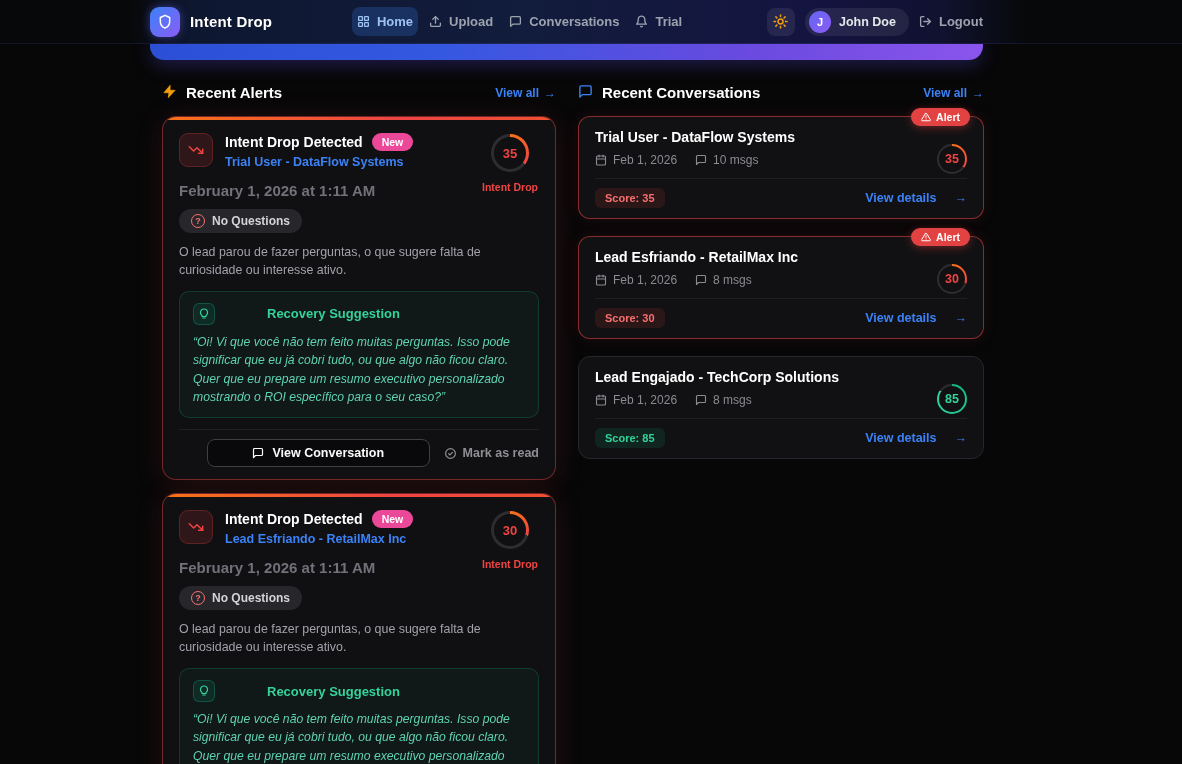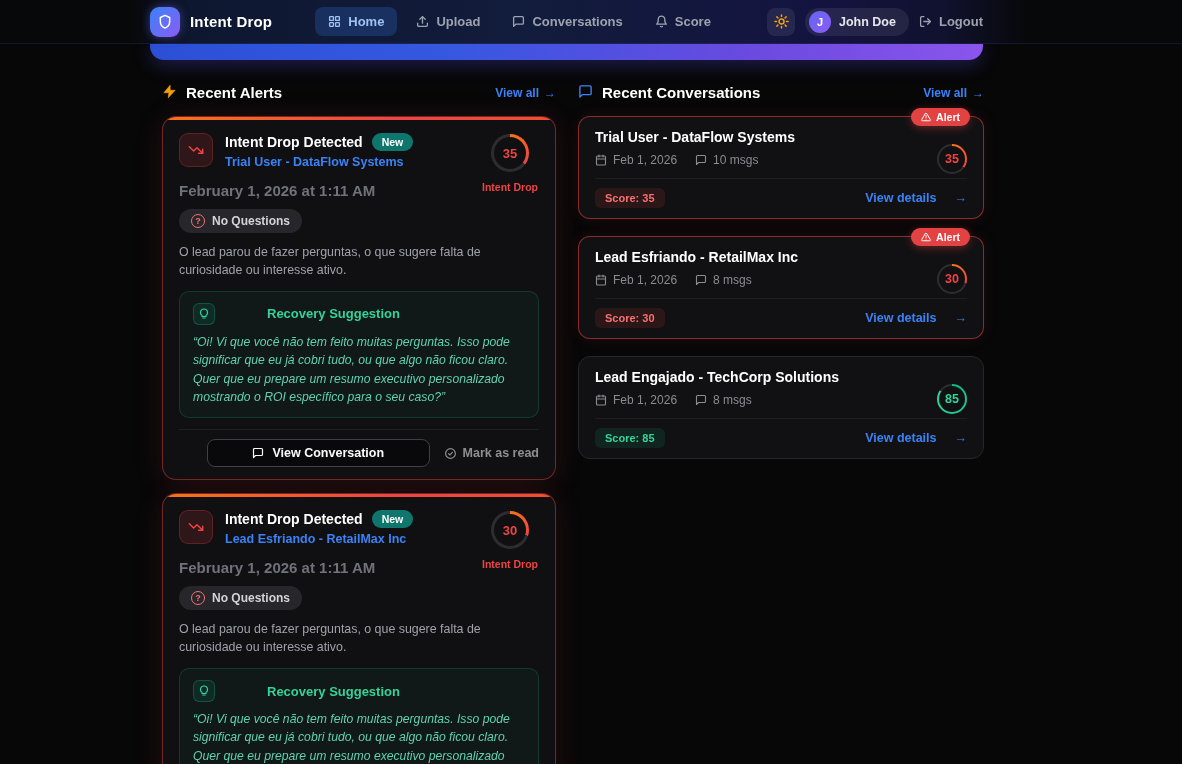--- a/index.html
+++ b/index.html
@@ -23,21 +23,21 @@
   .logo {
     width:30px; height:30px; border-radius:9px;
     background:linear-gradient(135deg,#3b82f6,#8b5cf6);
     display:grid; place-items:center;
     box-shadow:0 0 10px rgba(99,102,241,0.5);
   }
   .brand-name { font-size:15px; font-weight:bold; color:#fff; letter-spacing:0.2px; }
   .nav-links { display:flex; align-items:center; gap:6px; }
   .nav-item {
     display:flex; align-items:center; gap:7px;
-    padding:7px 13px; border-radius:8px;
+    padding:7px 5px; border-radius:8px;
     font-size:13px; font-weight:bold; color:#9ca3af;
     background:transparent; border:none; cursor:pointer;
   }
   .nav-item.active { background:rgba(59,130,246,0.22); color:#9ec2f3; }
   .nav-right { display:flex; align-items:center; gap:10px; }
   .theme-btn {
     width:28px; height:28px; border-radius:8px;
     background:rgba(255,255,255,0.08); border:none; cursor:pointer;
     display:grid; place-items:center;
   }
@@ -96,21 +96,21 @@
   .score-label { margin-top:9px; font-size:10.5px; font-weight:bold; color:#ef4444; }
   .head { display:flex; gap:12px; align-items:flex-start; padding-right:70px; }
   .alert-icon {
     flex:none; width:34px; height:34px; border-radius:9px;
     background:rgba(239,68,68,0.14); border:1px solid rgba(239,68,68,0.25);
     display:grid; place-items:center;
   }
   .title-row { display:flex; align-items:center; gap:9px; }
   .a-title { font-size:14px; font-weight:bold; color:#fff; }
   .new-badge {
-    background:#0f766e; color:#fff; font-size:10.5px; font-weight:bold;
+    background:#ec4899; color:#fff; font-size:10.5px; font-weight:bold;
     padding:3px 10px; border-radius:999px;
   }
   .subtitle { display:inline-block; margin-top:4px; font-size:12.5px; font-weight:bold; color:#3b82f6; text-decoration:none; cursor:pointer; }
   .timestamp { margin-top:12px; font-size:15px; color:#71717a;font-weight:bold; }
   .tag {
     margin-top:10px; display:inline-flex; align-items:center; gap:7px;
     background:#27272b; border-radius:999px; padding:5px 12px;
     font-size:12px; font-weight:bold; color:#d4d4d8;
   }
   .q-icon {
@@ -211,21 +211,21 @@
           </span>
         <span>Conversations</span>
       </button>
       <button class="nav-item">
         <span>
             <svg width="13" height="13" viewBox="0 0 24 24" fill="none" stroke="currentColor" stroke-width="2.4" stroke-linecap="round" stroke-linejoin="round">
               <path d="M18 8a6 6 0 0 0-12 0c0 7-3 9-3 9h18s-3-2-3-9"></path>
               <path d="M13.7 21a2 2 0 0 1-3.4 0"></path>
             </svg>
           </span>
-        <span>Score</span>
+        <span>Trial</span>
       </button>
     </nav>
     <div class="nav-right">
       <button class="theme-btn">
         <span>
             <svg width="15" height="15" viewBox="0 0 24 24" fill="none" stroke="#f59e0b" stroke-width="2.4" stroke-linecap="round">
               <circle cx="12" cy="12" r="4"></circle>
               <line x1="12" y1="1.5" x2="12" y2="4"></line>
               <line x1="12" y1="20" x2="12" y2="22.5"></line>
               <line x1="1.5" y1="12" x2="4" y2="12"></line>

